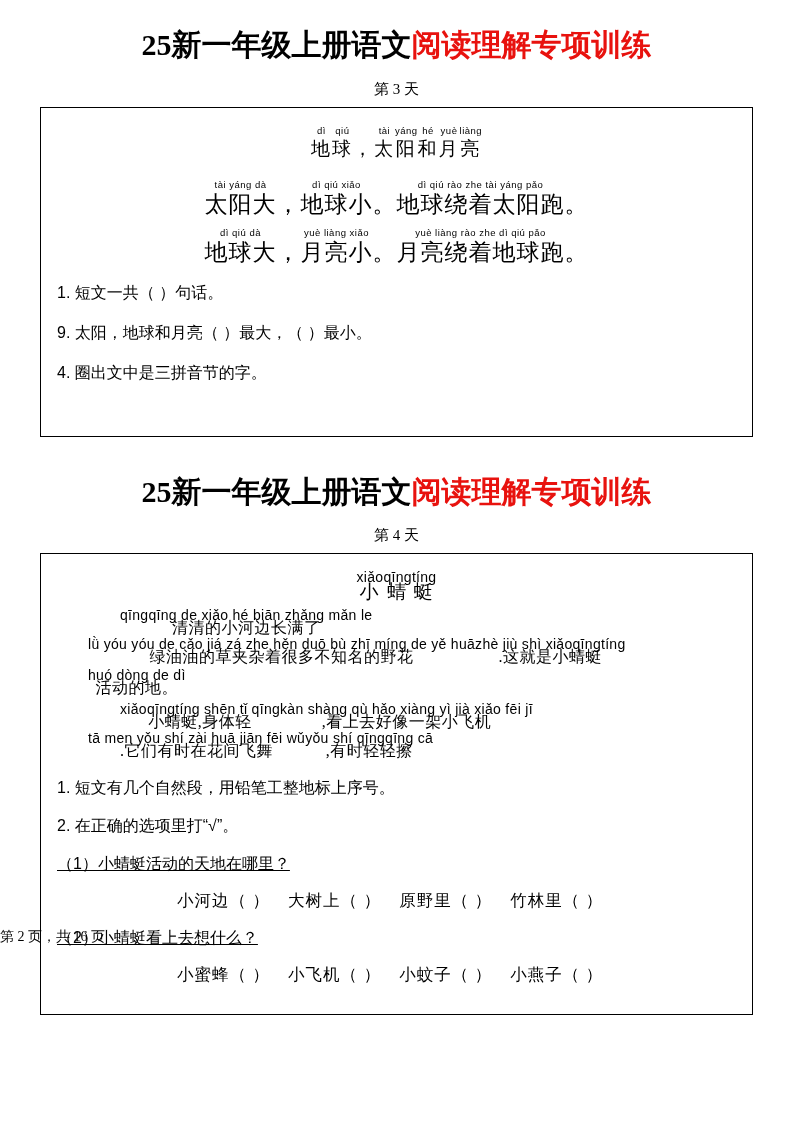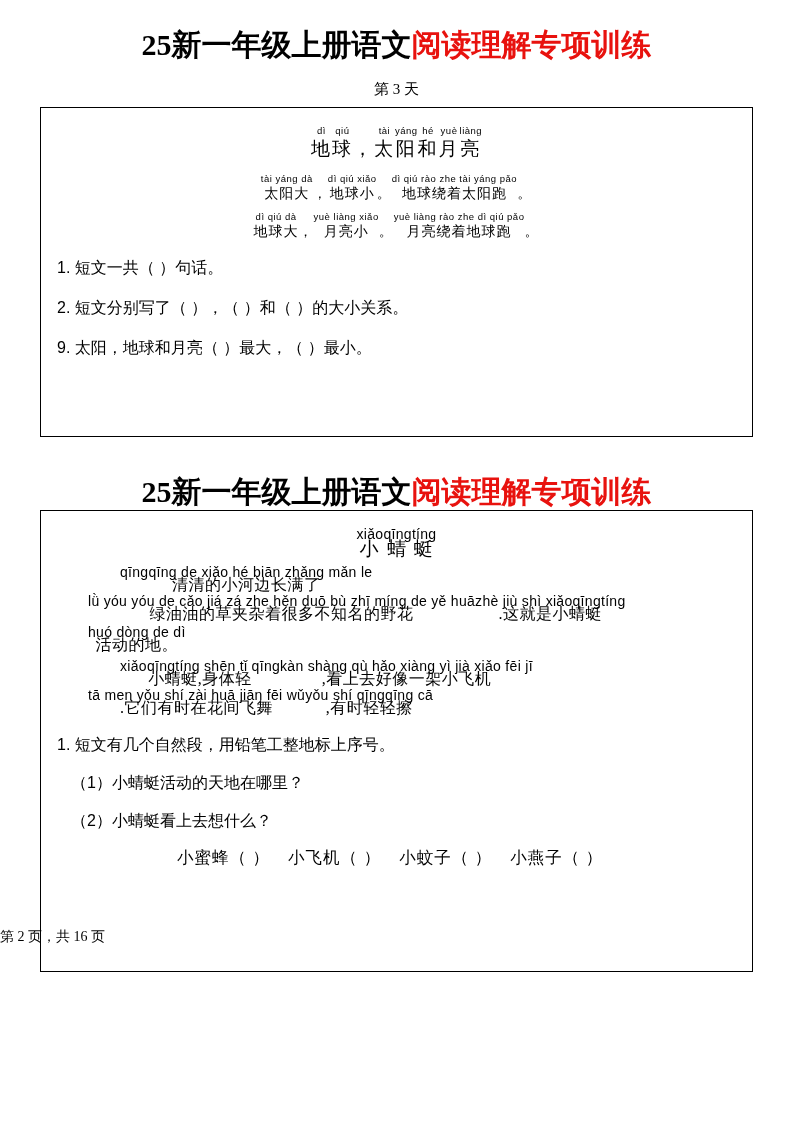--- a/index.html
+++ b/index.html
@@ -86,21 +86,21 @@
     font-size: 17px;
     font-family: "Liberation Serif", serif;
     letter-spacing: 1px;
     white-space: nowrap;
   }
   .rb.title-rb .hz {
     font-size: 19px;
     letter-spacing: 2px;
   }
   .rb.big .hz {
-    font-size: 14px;
+    font-size: 23px;
   }
 
   
   .box-2 .rb .py {
     font-size: 14px;
     height: 12px;
     letter-spacing: 0.3px;
   }
   .box-2 .rb .hz {
     font-size: 16px;
@@ -123,21 +123,21 @@
   .q {
     font-size: 16px;
     font-family: "Liberation Sans", sans-serif;
     margin: 0 0 16px 0;
     line-height: 1.5;
   }
   .box-2 .q {
     margin-bottom: 14px;
   }
   .q.sub {
-    margin-left: 14px;
+    text-decoration: underline;
   }
   .opts {
     font-size: 16.5px;
     font-family: "Liberation Sans", sans-serif;
     margin: 0 0 14px 0;
     padding-left: 120px;
     letter-spacing: 1px;
   }
   .opts span {
     margin-right: 18px;
@@ -170,63 +170,68 @@
       <span class="black">25新一年级上册语文</span><span class="red">阅读理解专项训练</span>
     </div>
     <div class="day-label">第 3 天</div>
 
     <div class="box box-1">
 
       <div class="ruby-line" style="margin-top:4px;">
         <span class="rb title-rb"><span class="py">dì</span><span class="hz">地</span></span><span class="rb title-rb"><span class="py">qiú</span><span class="hz">球</span></span><span class="rb title-rb"><span class="py"></span><span class="hz">，</span></span><span class="rb title-rb"><span class="py">tài</span><span class="hz">太</span></span><span class="rb title-rb"><span class="py">yáng</span><span class="hz">阳</span></span><span class="rb title-rb"><span class="py">hé</span><span class="hz">和</span></span><span class="rb title-rb"><span class="py">yuè</span><span class="hz">月</span></span><span class="rb title-rb"><span class="py">liàng</span><span class="hz">亮</span></span>
       </div>
 
-      <div class="ruby-line" style="margin-top:16px;">
+      <div class="ruby-line" style="margin-top:22px;">
         <span class="rb big"><span class="py">tài yáng dà</span><span class="hz">太阳大</span></span><span class="rb big"><span class="py"></span><span class="hz">，</span></span><span class="rb big"><span class="py">dì qiú xiǎo</span><span class="hz">地球小</span></span><span class="rb big"><span class="py"></span><span class="hz">。</span></span><span class="rb big"><span class="py">dì qiú rào zhe tài yáng pǎo</span><span class="hz">地球绕着太阳跑</span></span><span class="rb big"><span class="py"></span><span class="hz">。</span></span>
       </div>
 
       <div class="ruby-line" style="margin-top:10px;">
         <span class="rb big"><span class="py">dì qiú dà</span><span class="hz">地球大</span></span><span class="rb big"><span class="py"></span><span class="hz">，</span></span><span class="rb big"><span class="py">yuè liàng xiǎo</span><span class="hz">月亮小</span></span><span class="rb big"><span class="py"></span><span class="hz">。</span></span><span class="rb big"><span class="py">yuè liàng rào zhe dì qiú pǎo</span><span class="hz">月亮绕着地球跑</span></span><span class="rb big"><span class="py"></span><span class="hz">。</span></span>
       </div>
 
       <div class="qs-wrap">
         <div class="q">1. 短文一共（      ）句话。</div>
-        <div class="q">2. 短文分别写了（        ），（        ）和（        ）的大小关系。</div>
         <div class="q">9. 太阳，地球和月亮（        ）最大，（        ）最小。</div>
+        <div class="q">4. 圈出文中是三拼音节的字。</div>
       </div>
     </div>
   </div>
 
   <div class="gap-big"></div>
 
   <div>
     <div class="doc-title">
       <span class="black">25新一年级上册语文</span><span class="red">阅读理解专项训练</span>
     </div>
+    <div class="day-label">第 4 天</div>
 
     <div class="box box-2">
 
       <div class="ruby-line" style="margin-top:2px;">
         <span class="rb title-rb"><span class="py">xiǎo</span><span class="hz">小</span></span><span class="rb title-rb"><span class="py">qīng</span><span class="hz">蜻</span></span><span class="rb title-rb"><span class="py">tíng</span><span class="hz">蜓</span></span>
       </div>
 
       <div class="para ruby-line left" style="margin-top:6px;">
         <span class="indent"></span><span class="rb"><span class="py">qīngqīng de xiǎo hé biān zhǎng mǎn le</span><span class="hz">清清的小河边长满了</span></span><span class="rb"><span class="py">lǜ yóu yóu de cǎo jiá zá zhe hěn duō bù zhī míng de yě huā</span><span class="hz">绿油油的草夹杂着很多不知名的野花</span></span><span class="rb"><span class="py">zhè jiù shì xiǎoqīngtíng</span><span class="hz">.这就是小蜻蜓</span></span>
       </div>
       <div class="para ruby-line left">
         <span class="rb"><span class="py">huó dòng de dì</span><span class="hz">活动的地。</span></span>
       </div>
 
       <div class="para ruby-line left" style="margin-top:6px;">
         <span class="indent"></span><span class="rb"><span class="py">xiǎoqīngtíng shēn tǐ qīng</span><span class="hz">小蜻蜓,身体轻</span></span><span class="rb"><span class="py">kàn shàng qù hǎo xiàng yì jià xiǎo fēi jī</span><span class="hz">,看上去好像一架小飞机</span></span><span class="rb"><span class="py">tā men yǒu shí zài huā jiān fēi wǔ</span><span class="hz">.它们有时在花间飞舞</span></span><span class="rb"><span class="py">yǒu shí qīngqīng cā</span><span class="hz">,有时轻轻擦</span></span>
       </div>
 
       <div class="qs-wrap">
         <div class="q">1. 短文有几个自然段，用铅笔工整地标上序号。</div>
+        <div class="q">2. 在正确的选项里打“√”。</div>
         <div class="q sub">（1）小蜻蜓活动的天地在哪里？</div>
+        <div class="opts">
+          <span>小河边（    ）</span><span>大树上（    ）</span><span>原野里（    ）</span><span>竹林里（    ）</span>
+        </div>
         <div class="q sub">（2）小蜻蜓看上去想什么？</div>
         <div class="opts">
           <span>小蜜蜂（    ）</span><span>小飞机（    ）</span><span>小蚊子（    ）</span><span>小燕子（    ）</span>
         </div>
       </div>
     </div>
   </div>
 
   <div class="footer">第 2 页，共 16 页</div>
 </div>

